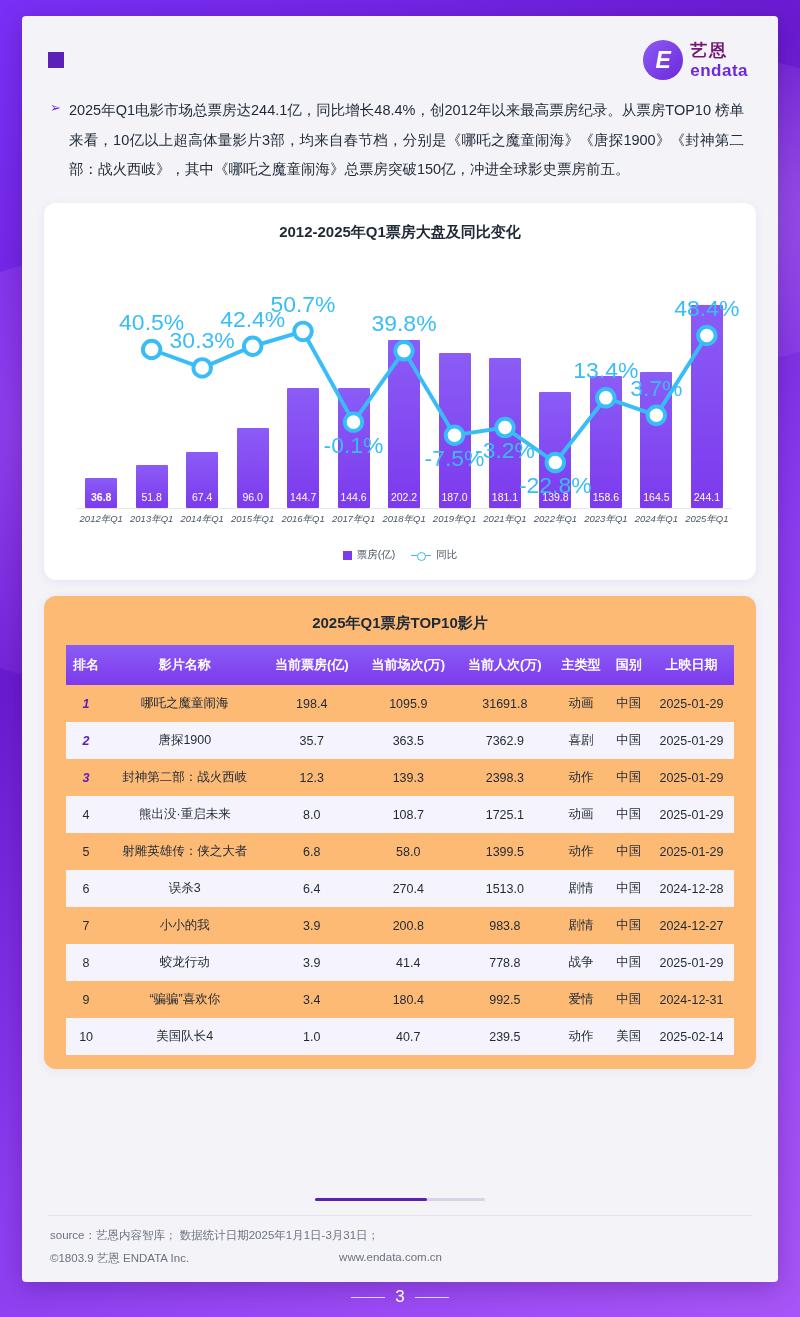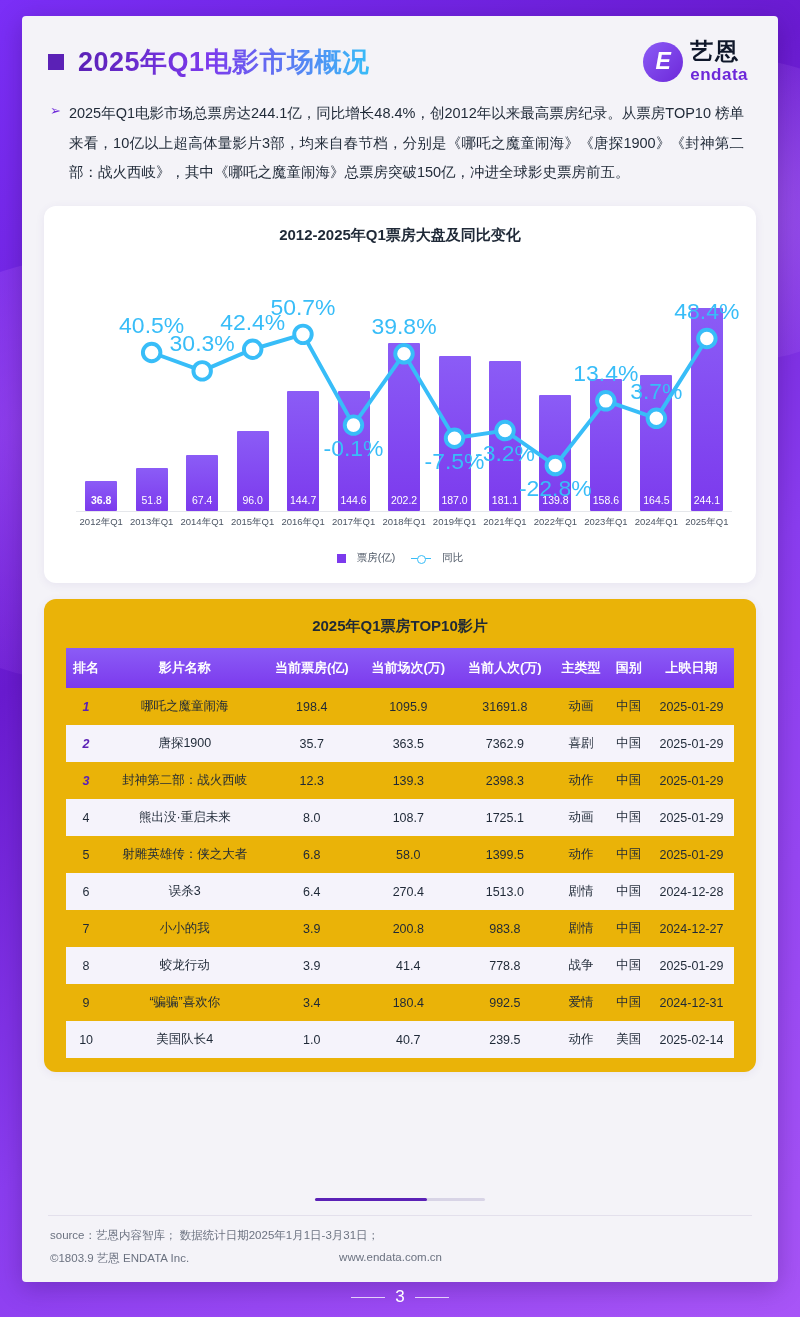--- a/index.html
+++ b/index.html
@@ -32,21 +32,21 @@
     white-space: nowrap;
   }
   .logo { margin-left: auto; display: flex; align-items: center; gap: 7px; }
   .logo-mark {
     width: 40px; height: 40px; border-radius: 50%;
     background: linear-gradient(135deg, #8b5cf6, #6d28d9);
     display: flex; align-items: center; justify-content: center;
     color: #fff; font-size: 23px; font-weight: bold; font-style: italic;
   }
   .logo-text { display: flex; flex-direction: column; line-height: 1; }
-  .logo-cn { font-size: 23px; font-weight: bold; color: #0f172a; letter-spacing: 2px; }
+  .logo-cn { font-size: 17px; font-weight: bold; color: #701a75; letter-spacing: 2px; }
   .logo-en { font-size: 17px; font-weight: bold; color: #6d28d9; letter-spacing: .5px; margin-top: 3px; }
 
   
   .para { display: flex; padding: 10px 34px 4px 28px; }
   .arrow { color: #6d28d9; font-size: 13px; margin-right: 8px; padding-top: 4px; flex: none; }
   .para-text { font-size: 14.5px; line-height: 2.05; color: #1f2937; text-align: justify; }
 
   
   .card {
     background: #fff; border-radius: 12px; margin: 14px 22px 0 22px;
@@ -62,34 +62,34 @@
     width: 32px; background: linear-gradient(180deg, #8b5cf6, #7c3aed);
     position: relative; border-radius: 1px;
   }
   .bar .vlabel {
     position: absolute; bottom: 5px; left: 50%; transform: translateX(-50%);
     color: #fff; font-size: 10.5px; white-space: nowrap;
   }
   .line-svg { position: absolute; inset: 0; overflow: visible; }
   .xaxis {
     position: absolute; left: 18px; right: 10px; bottom: 20px;
-    display: flex; border-top: 1px solid #e5e7eb; padding-top: 4px;
+    display: flex; border-top: 1px solid #e5e7eb; padding-top: 4px; font-style: italic;
   }
   .xaxis div { flex: 1; text-align: center; font-size: 9.5px; color: #4b5563; }
   .legend { display: flex; justify-content: center; gap: 16px; padding: 2px 0 18px; align-items: center; }
-  .legend-item { display: flex; align-items: center; gap: 11px; font-size: 10.5px; color: #4b5563; }
+  .legend-item { display: flex; align-items: center; gap: 5px; font-size: 10.5px; color: #4b5563; }
   .lg-sq { width: 9px; height: 9px; background: #7c3aed; }
   .lg-line { width: 20px; height: 0; border-top: 1.6px solid #38bdf8; position: relative; }
   .lg-line:after {
     content: ""; position: absolute; left: 6px; top: -3.5px; width: 7px; height: 7px;
     border: 1.6px solid #38bdf8; border-radius: 50%; background: #fff;
   }
 
   
-  .tcard { background: #eab308; border-radius: 12px; margin: 16px 22px 0 22px; padding-bottom: 14px;
+  .tcard { background: #fdba74; border-radius: 12px; margin: 16px 22px 0 22px; padding-bottom: 14px;
            box-shadow: 0 2px 10px rgba(90,60,150,.08); }
   .tcard-title { text-align: center; font-size: 15px; font-weight: bold; color: #1f2937; padding: 18px 0 12px; }
   table { width: calc(100% - 44px); margin: 0 22px; border-collapse: collapse; }
   thead th {
     background: linear-gradient(180deg, #8b5cf6, #7c3aed);
     color: #fff; font-size: 13px; font-weight: bold; padding: 11px 4px;
   }
   tbody td { font-size: 12.5px; color: #1f2937; text-align: center; padding: 10px 4px; }
   tbody tr.alt td { background: #f5f3fb; }
   tbody td.rank-top { font-style: italic; font-weight: bold; color: #5b21b6; }
@@ -111,21 +111,20 @@
 </head>
 <body>
 
 <div class="bg-deco b1"></div>
 <div class="bg-deco b2"></div>
 
 <div class="page">
 
   <div class="header">
     <div class="sq"></div>
-    <div class="title">2025年Q1电影市场概况</div>
     <div class="logo">
       <div class="logo-mark">E</div>
       <div class="logo-text">
         <div class="logo-cn">艺恩</div>
         <div class="logo-en">endata</div>
       </div>
     </div>
   </div>
 
   <div class="para">

